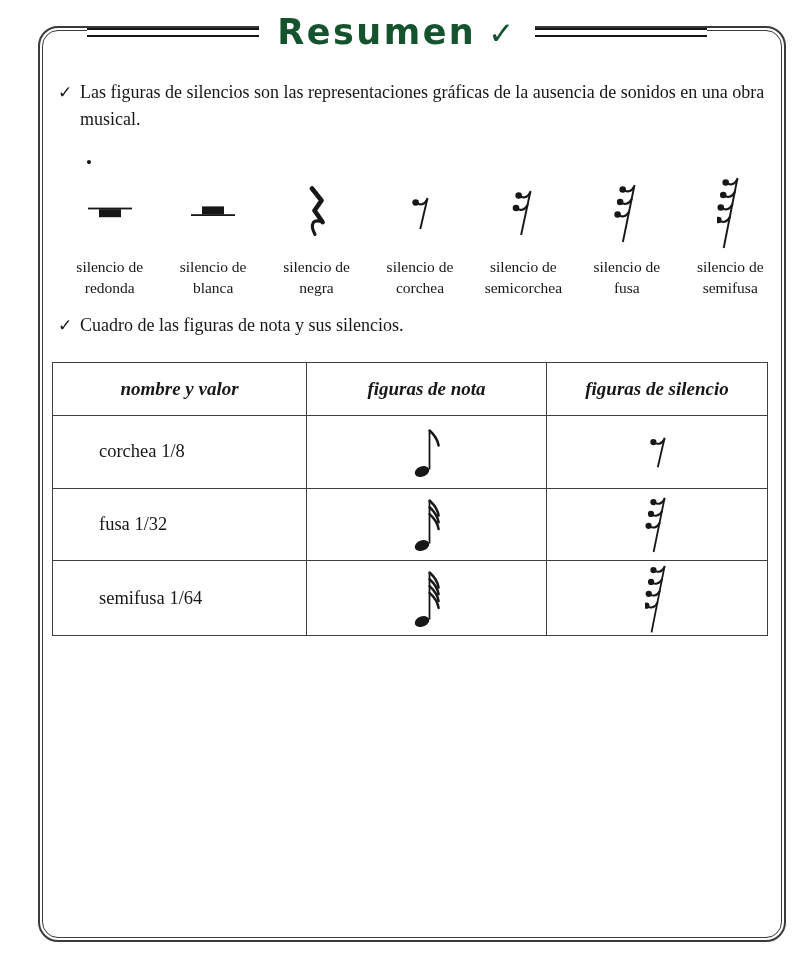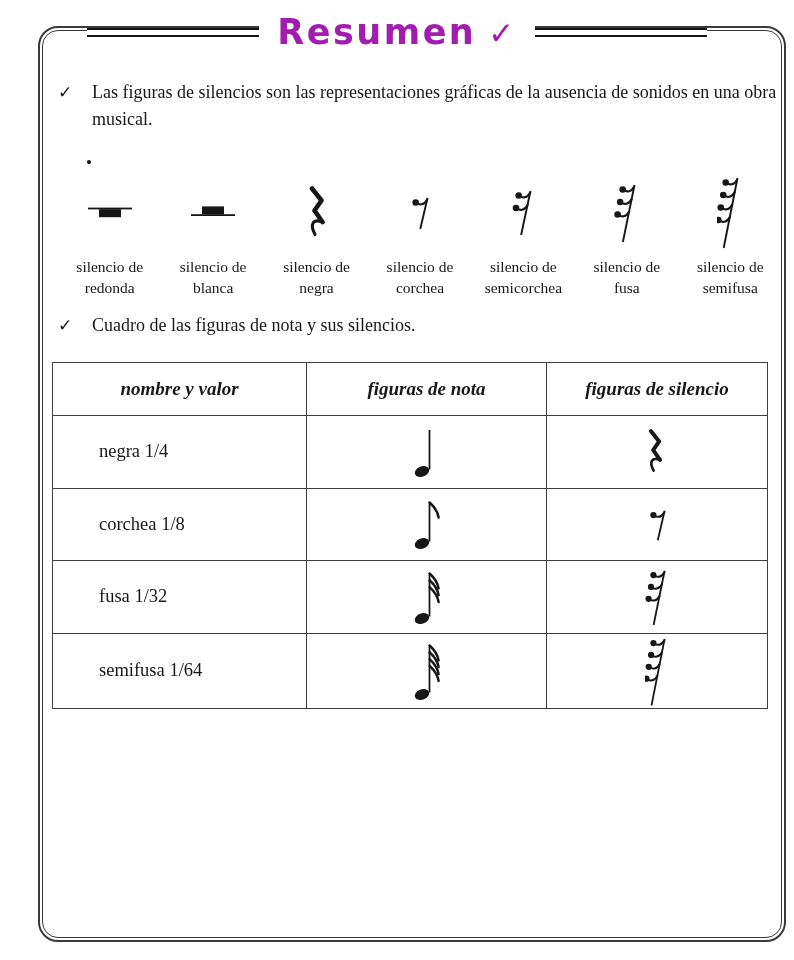--- a/index.html
+++ b/index.html
@@ -12,28 +12,28 @@
     border:2px solid #3a3a3a;border-radius:20px;}
   .frame-inner{position:absolute;left:2px;top:2px;right:2px;bottom:2px;
     border:1.5px solid #3a3a3a;border-radius:16px;}
   
   .title-bar{position:absolute;left:0;top:6px;width:794px;height:52px;
     display:flex;align-items:center;justify-content:center;z-index:3;}
   .title-rule{width:172px;height:5px;border-top:2.5px solid #141414;
     border-bottom:2.5px solid #141414;background:#fff;}
   .title-text{background:#fff;padding:0 18px;white-space:nowrap;
     font-family:"DejaVu Sans", sans-serif;font-weight:bold;
-    font-size:35px;letter-spacing:2.5px;color:#a21caf;line-height:58px;}
+    font-size:35px;letter-spacing:2.5px;color:#14532d;line-height:58px;}
   .title-check{font-size:31px;margin-left:12px;font-weight:bold;}
   
   .bullet-row{position:absolute;display:flex;align-items:flex-start;z-index:2;}
   .check{font-family:"DejaVu Sans", sans-serif;font-size:17px;width:22px;
     flex:none;line-height:26px;}
   .dot{font-size:17px;width:28px;flex:none;line-height:25px;}
-  .bullet-text{font-size:18px;line-height:27px;margin-left:12px;}
+  .bullet-text{font-size:18px;line-height:27px;}
   #bullet-intro{left:58px;top:79px;width:722px;}
   #bullet-sub{left:86px;top:150px;}
   #bullet-table{left:58px;top:312px;}
   
   .strip{position:absolute;left:58px;top:172px;width:724px;display:flex;z-index:2;align-items:flex-end;}
   .strip-col{flex:1;display:flex;flex-direction:column;align-items:center;}
   .strip-glyph{height:80px;display:flex;align-items:center;justify-content:center;}
   .strip-label{text-align:center;font-size:15.5px;line-height:21px;margin-top:4px;}
   
   table.resumen{position:absolute;left:52px;top:362px;z-index:2;
@@ -194,33 +194,20 @@
     </colgroup>
   <thead>
       <tr>
         <th>nombre y valor</th>
         <th>figuras de nota</th>
         <th>figuras de silencio</th>
       </tr>
     </thead>
   <tbody>
       <tr>
-        <td class="name-cell">negra 1/4</td>
-        <td class="glyph-cell"><svg width="30" height="52" viewBox="0 0 30 52" xmlns="http://www.w3.org/2000/svg">
-            <ellipse cx="10" cy="45.5" rx="7.4" ry="5.2" transform="rotate(-21 10 45.5)" fill="#171717"></ellipse>
-            <rect x="16.6" y="4" width="1.8" height="39.5" fill="#171717"></rect>
-          </svg></td>
-        <td class="glyph-cell"><svg width="24" height="45" viewBox="0 0 24 45" xmlns="http://www.w3.org/2000/svg">
-            <g transform="scale(0.86)">
-              <path d="M7 2.5 L16.5 14.5 L9.5 24.5 L17.5 36" fill="none" stroke="#171717" stroke-width="4.6" stroke-linejoin="round" stroke-linecap="round"></path>
-              <path d="M17.5 36 C 8 32.5, 4.5 38, 10 48.5" fill="none" stroke="#171717" stroke-width="3.1" stroke-linecap="round"></path>
-            </g>
-          </svg></td>
-      </tr>
-      <tr>
         <td class="name-cell">corchea 1/8</td>
         <td class="glyph-cell"><svg width="30" height="52" viewBox="0 0 30 52" xmlns="http://www.w3.org/2000/svg">
             <ellipse cx="10" cy="45.5" rx="7.4" ry="5.2" transform="rotate(-21 10 45.5)" fill="#171717"></ellipse>
             <rect x="16.6" y="4" width="1.8" height="39.5" fill="#171717"></rect>
             <path d="M17.6 4.5 C 22.6 9, 25.6 13.5, 26.6 19.5" fill="none" stroke="#171717" stroke-width="2.5" stroke-linecap="round"></path>
           </svg></td>
         <td class="glyph-cell"><svg width="25" height="35" viewBox="0 0 24.7 35" xmlns="http://www.w3.org/2000/svg">
             <g transform="scale(0.95)">
               <line x1="20.5" y1="4" x2="13.3" y2="35" stroke="#171717" stroke-width="1.9"></line>
               <path d="M20.151612903225807 5.5 C 17.651612903225807 11, 12.151612903225807 11.5, 8.651612903225807 8.5" fill="none" stroke="#171717" stroke-width="2.1" stroke-linecap="round"></path>

